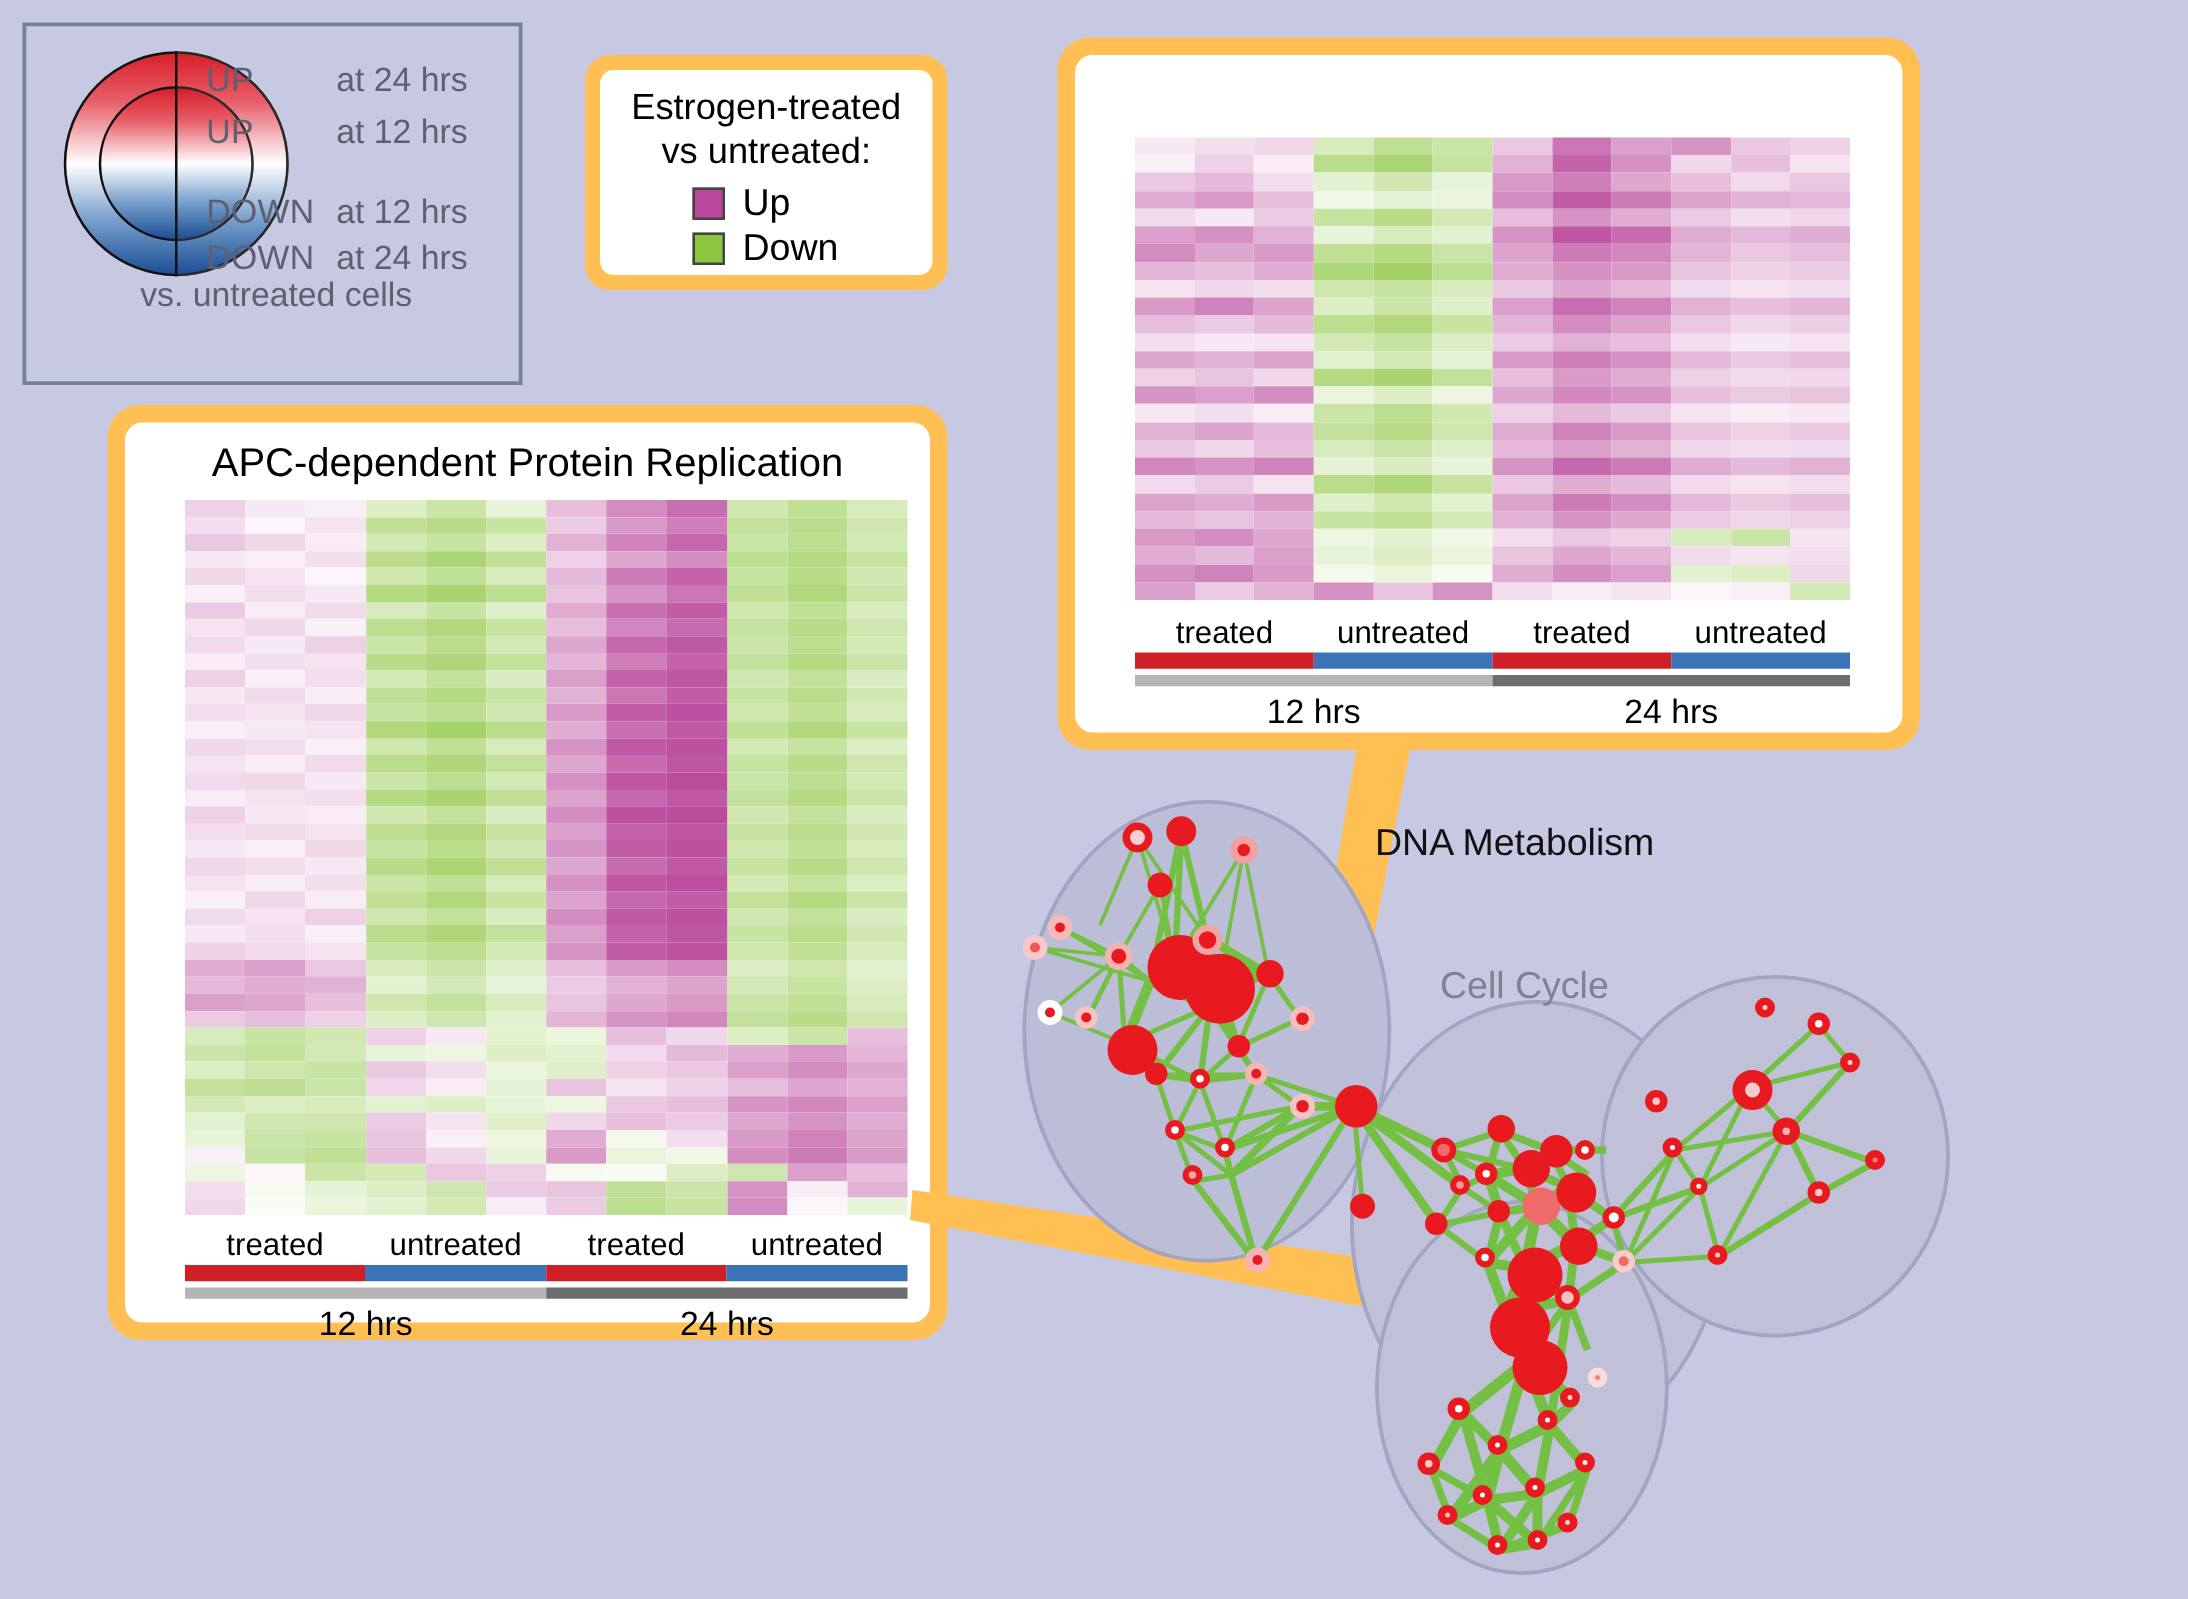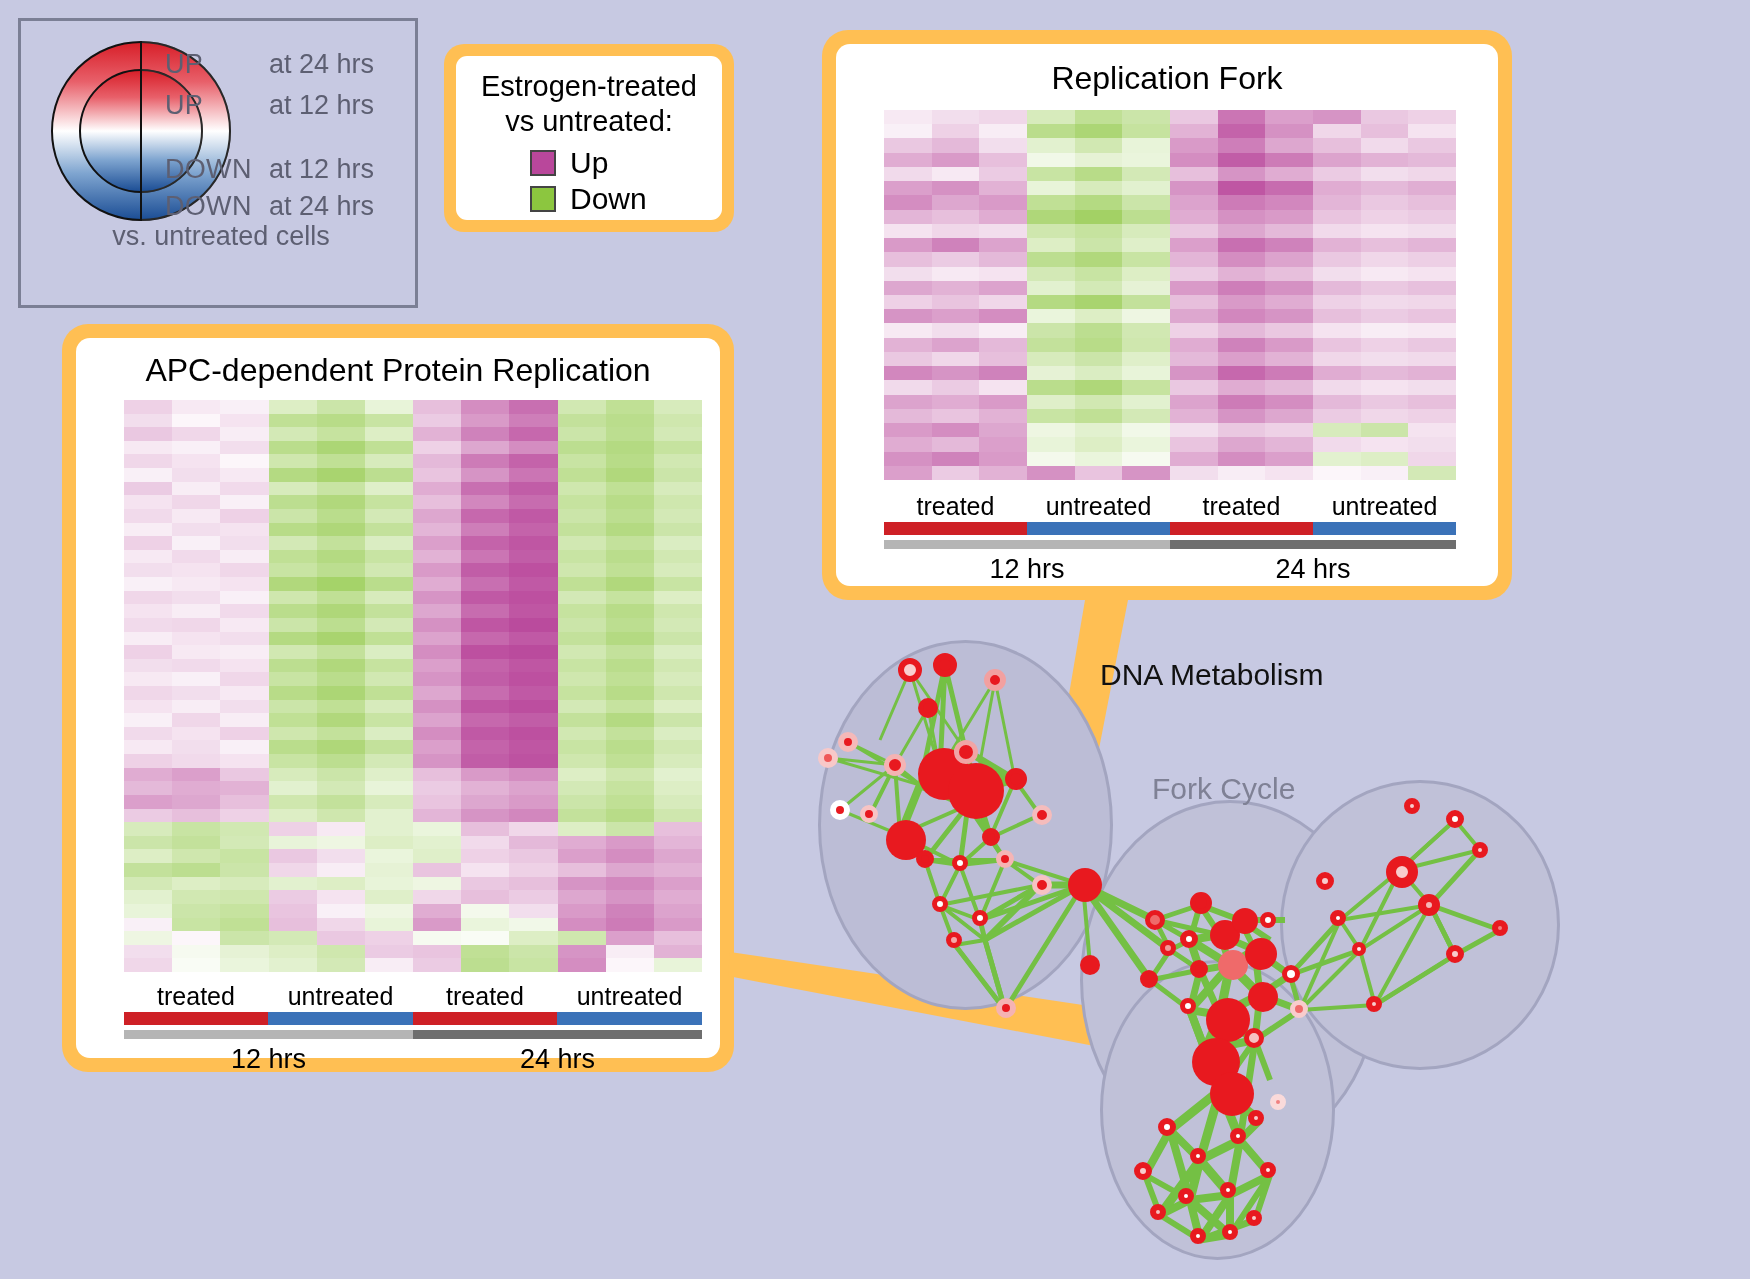--- a/index.html
+++ b/index.html
@@ -68,21 +68,21 @@
   }
   #updown-title{
     position:absolute;left:0;right:0;top:13px;text-align:center;
     font-size:29px;color:#000;line-height:1.22;
   }
   .key-row{position:absolute;left:74px;display:flex;align-items:center;gap:14px;}
   .key-sw{width:26px;height:26px;border:2px solid #444;box-sizing:border-box;}
   .key-tx{font-size:30px;color:#000;}
 
   
-  .panel{background:#ffbf53;border-radius:26px;}
+  .panel{background:#ffbf53;border-radius:26px;margin-left:24px;}
   .panel-inner{position:absolute;left:14px;top:14px;right:14px;bottom:14px;background:#fff;border-radius:14px;}
   .panel-title{position:absolute;left:0;right:0;text-align:center;font-size:32px;color:#000;}
 
   
   .hm{position:absolute;display:grid;}
   .hm div{width:100%;height:100%;}
 
   
   .grp-lbl{position:absolute;text-align:center;font-size:25px;color:#000;}
   .bar{position:absolute;height:13px;}
@@ -146,21 +146,20 @@
     </div>
     <div class="key-row" style="top:126px;">
       <span class="key-sw" id="sw-down" style="background: rgb(140, 198, 63);"></span>
       <span class="key-tx">Down</span>
     </div>
   </div>
 </div>
 
 <div class="abs panel" style="left:822px;top:30px;width:690px;height:570px;">
   <div class="panel-inner">
-    <div class="panel-title" style="top:16px;">Replication Fork</div>
     <div class="hm" id="hm-rep" style="left: 48px; top: 66px; width: 572px; height: 370px; grid-template-columns: repeat(12, 1fr); grid-template-rows: repeat(26, 1fr);">
         <div style="background:rgb(247,233,243)"></div>
         <div style="background:rgb(242,222,237)"></div>
         <div style="background:rgb(240,215,233)"></div>
         <div style="background:rgb(215,235,188)"></div>
         <div style="background:rgb(192,224,149)"></div>
         <div style="background:rgb(203,229,169)"></div>
         <div style="background:rgb(234,200,225)"></div>
         <div style="background:rgb(203,117,180)"></div>
         <div style="background:rgb(219,159,203)"></div>
@@ -1166,14 +1165,14 @@
   <div class="node" style="left:378px;top:568px;width:16px;height:16px;background:#fff;border:6px solid #e8191f;"></div>
   <div class="node" style="left:420px;top:562px;width:16px;height:16px;background:#fff;border:6px solid #e8191f;"></div>
   <div class="node" style="left:460px;top:542px;width:16px;height:16px;background:#fdeaea;border:6px solid #e8191f;"></div>
   <div class="node" style="left:350px;top:584px;width:16px;height:16px;background:#f6bdbd;border:6px solid #e8191f;"></div>
   <div class="node" style="left:390px;top:608px;width:16px;height:16px;background:#fff;border:6px solid #e8191f;"></div>
   <div class="node" style="left:422px;top:604px;width:16px;height:16px;background:#fff;border:6px solid #e8191f;"></div>
   <div class="node" style="left:446px;top:590px;width:16px;height:16px;background:#f8cccc;border:6px solid #e8191f;"></div>
   <div class="node" style="left:470px;top:474px;width:16px;height:16px;background:#f08080;border:6px solid #fadada;"></div>
 
   <div class="net-lbl dark" style="left:300px;top:38px;">DNA Metabolism</div>
-  <div class="net-lbl grey" style="left:352px;top:152px;">Fork Cycle</div>
+  <div class="net-lbl grey" style="left:352px;top:152px;">Cell Cycle</div>
 </div>
 
 </body></html>

